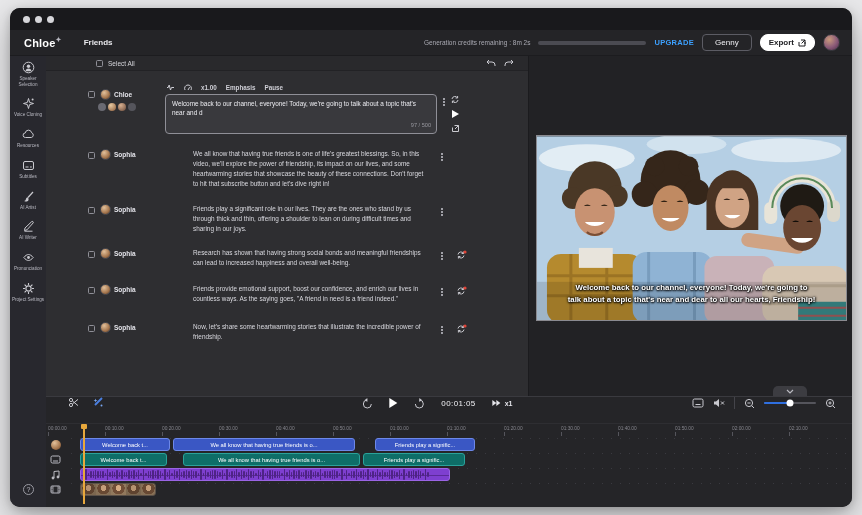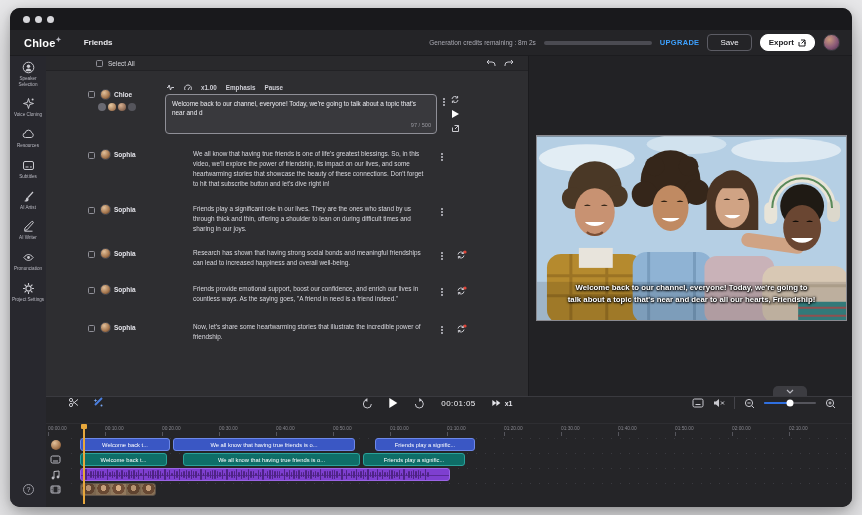--- a/index.html
+++ b/index.html
@@ -144,21 +144,21 @@
     <span class="dot" style="left:37px"></span>
   </div>
 
   <div class="appheader">
     <span class="logo"><span>Chloe</span><span class="logo-mark">✦</span></span>
     <span class="doc-title">Friends</span>
     <div class="hdr-right">
       <span class="credits">Generation credits remaining : 8m 2s</span>
       <span class="credit-bar"><span class="credit-fill" id="credit-fill" style="width: 62%; background: rgb(47, 111, 224);"></span></span>
       <span class="upgrade" id="upgrade-label" style="color: rgb(61, 161, 255);">UPGRADE</span>
-      <button class="btn-save">Save</button>
+      <button class="btn-save">Genny</button>
       <button class="btn-export">
         <span>Export</span>
         <svg width="8" height="8" viewBox="0 0 8 8">
               <path d="M1 3v4h6V3M3 1h4v4M7 1 3.6 4.4" fill="none" stroke="#1d1d20" stroke-width="1"></path>
             </svg>
       </button>
       <span class="avatar-sm"></span>
     </div>
   </div>
 

